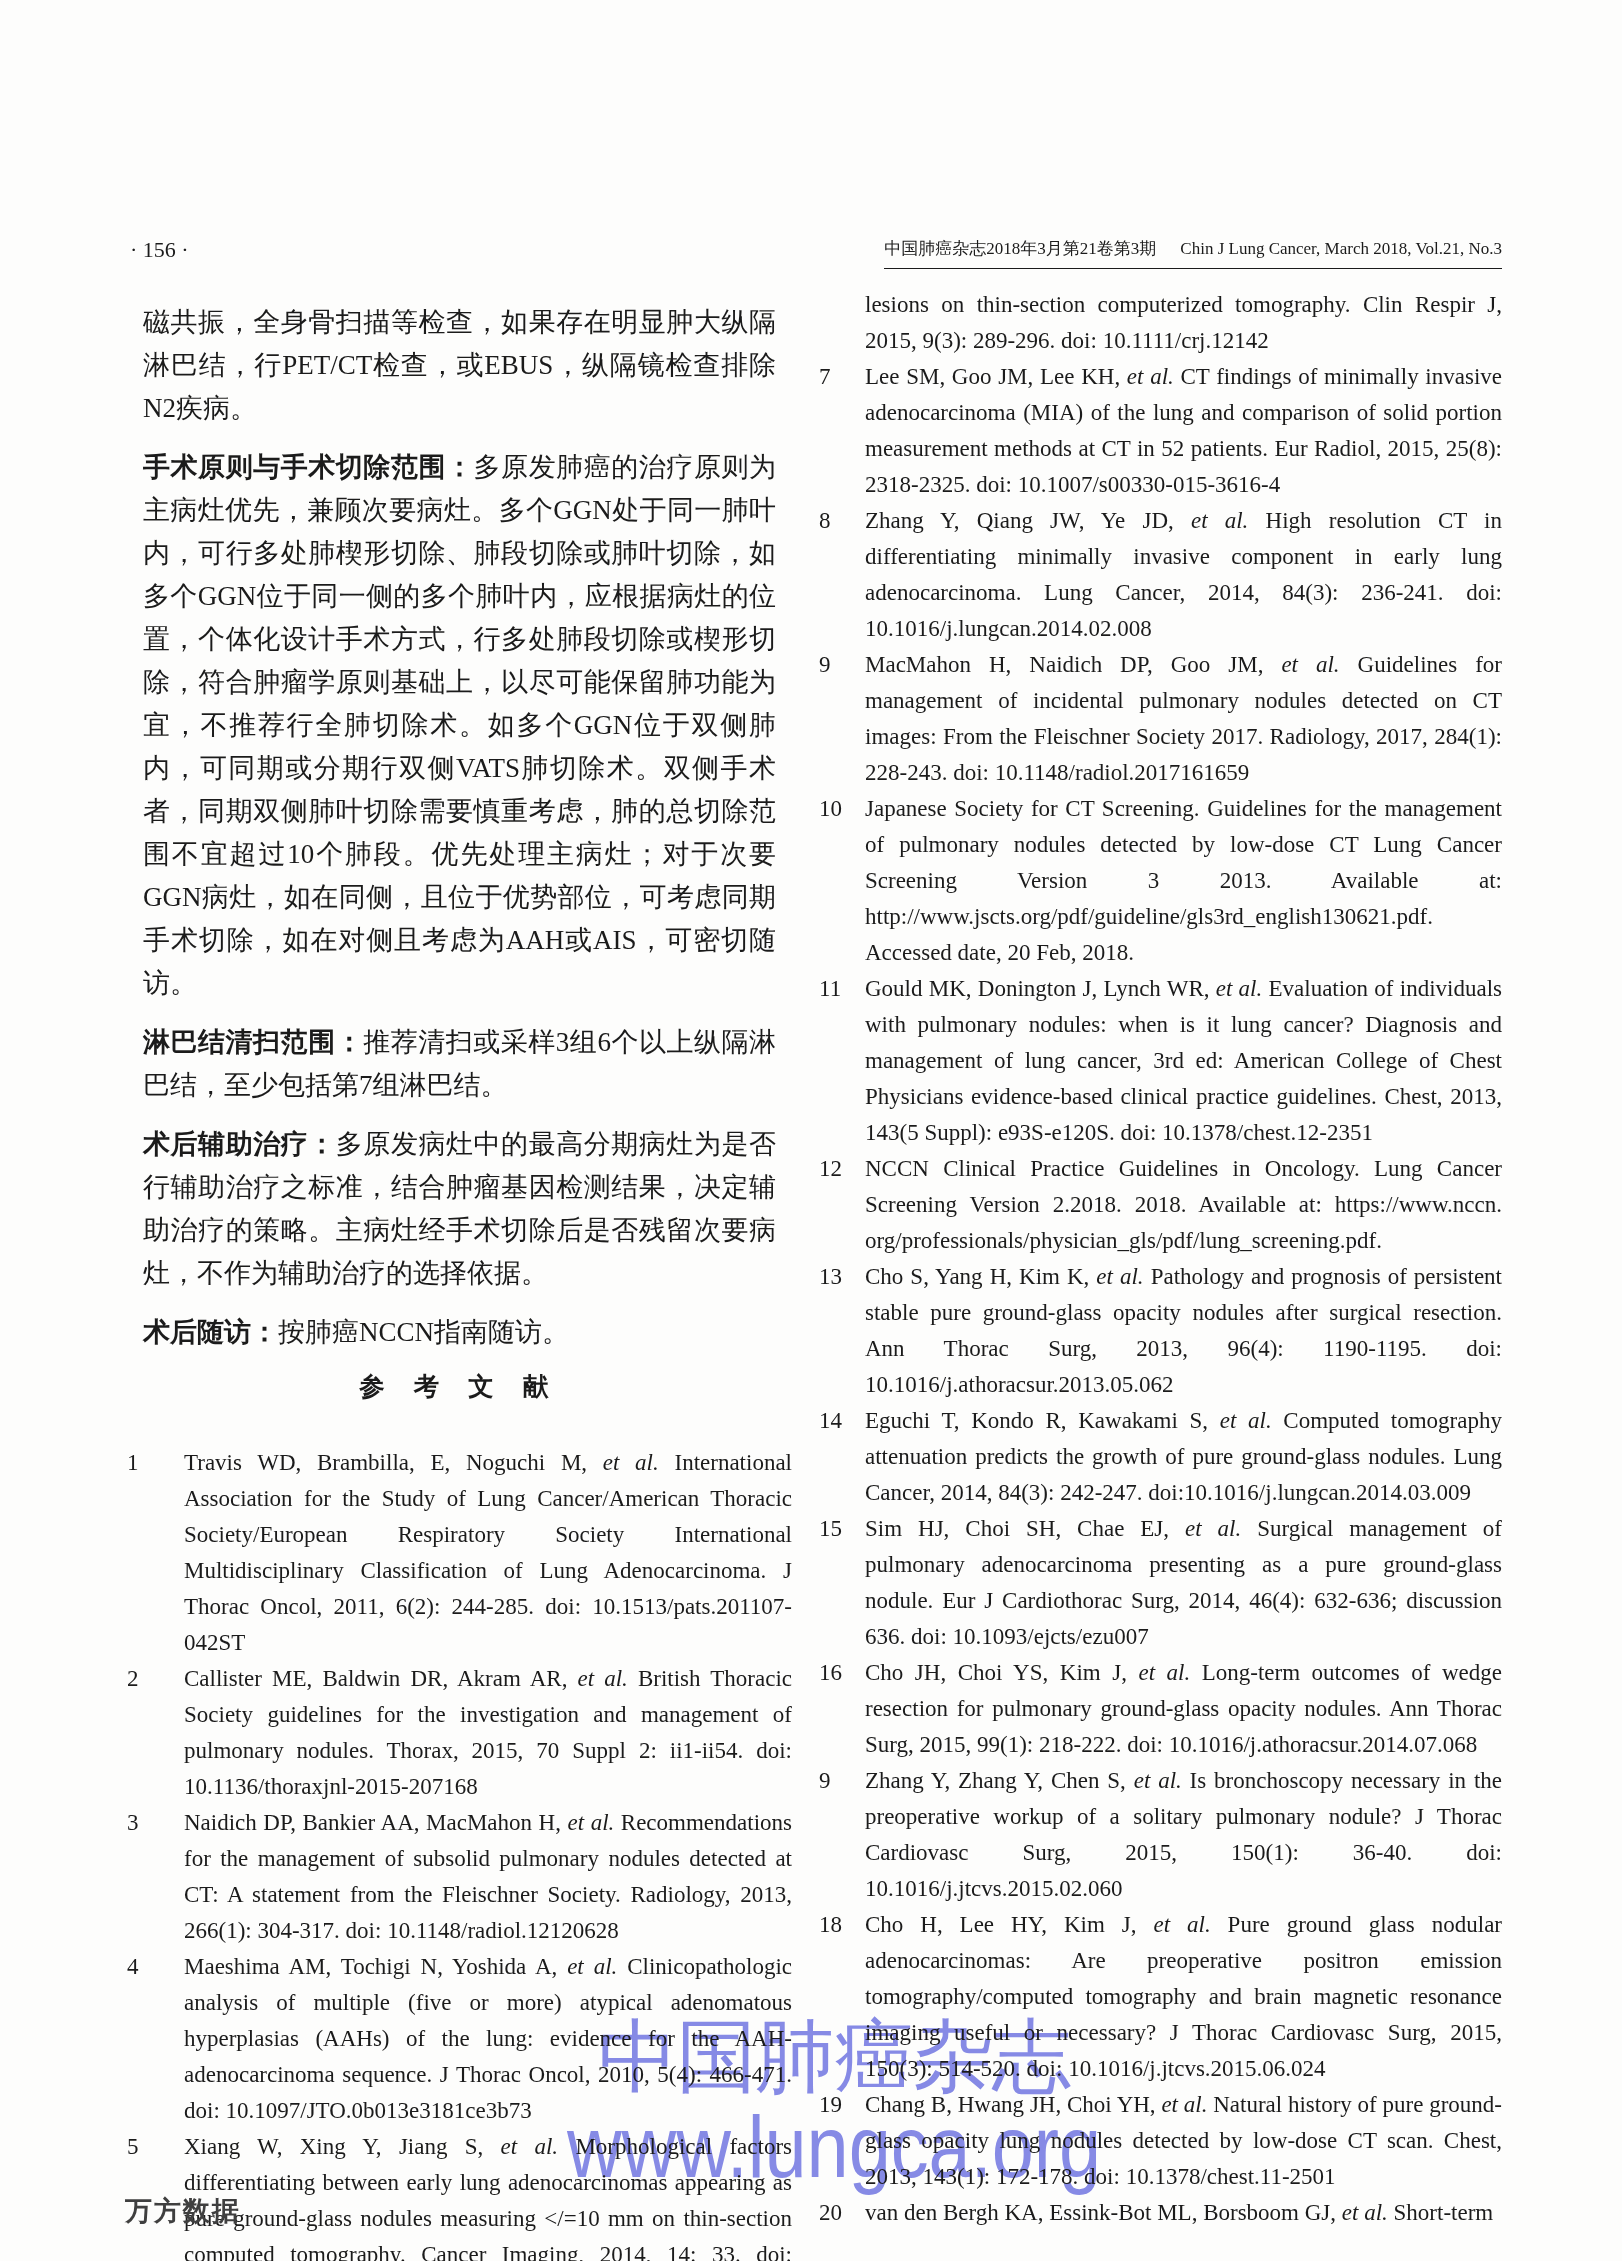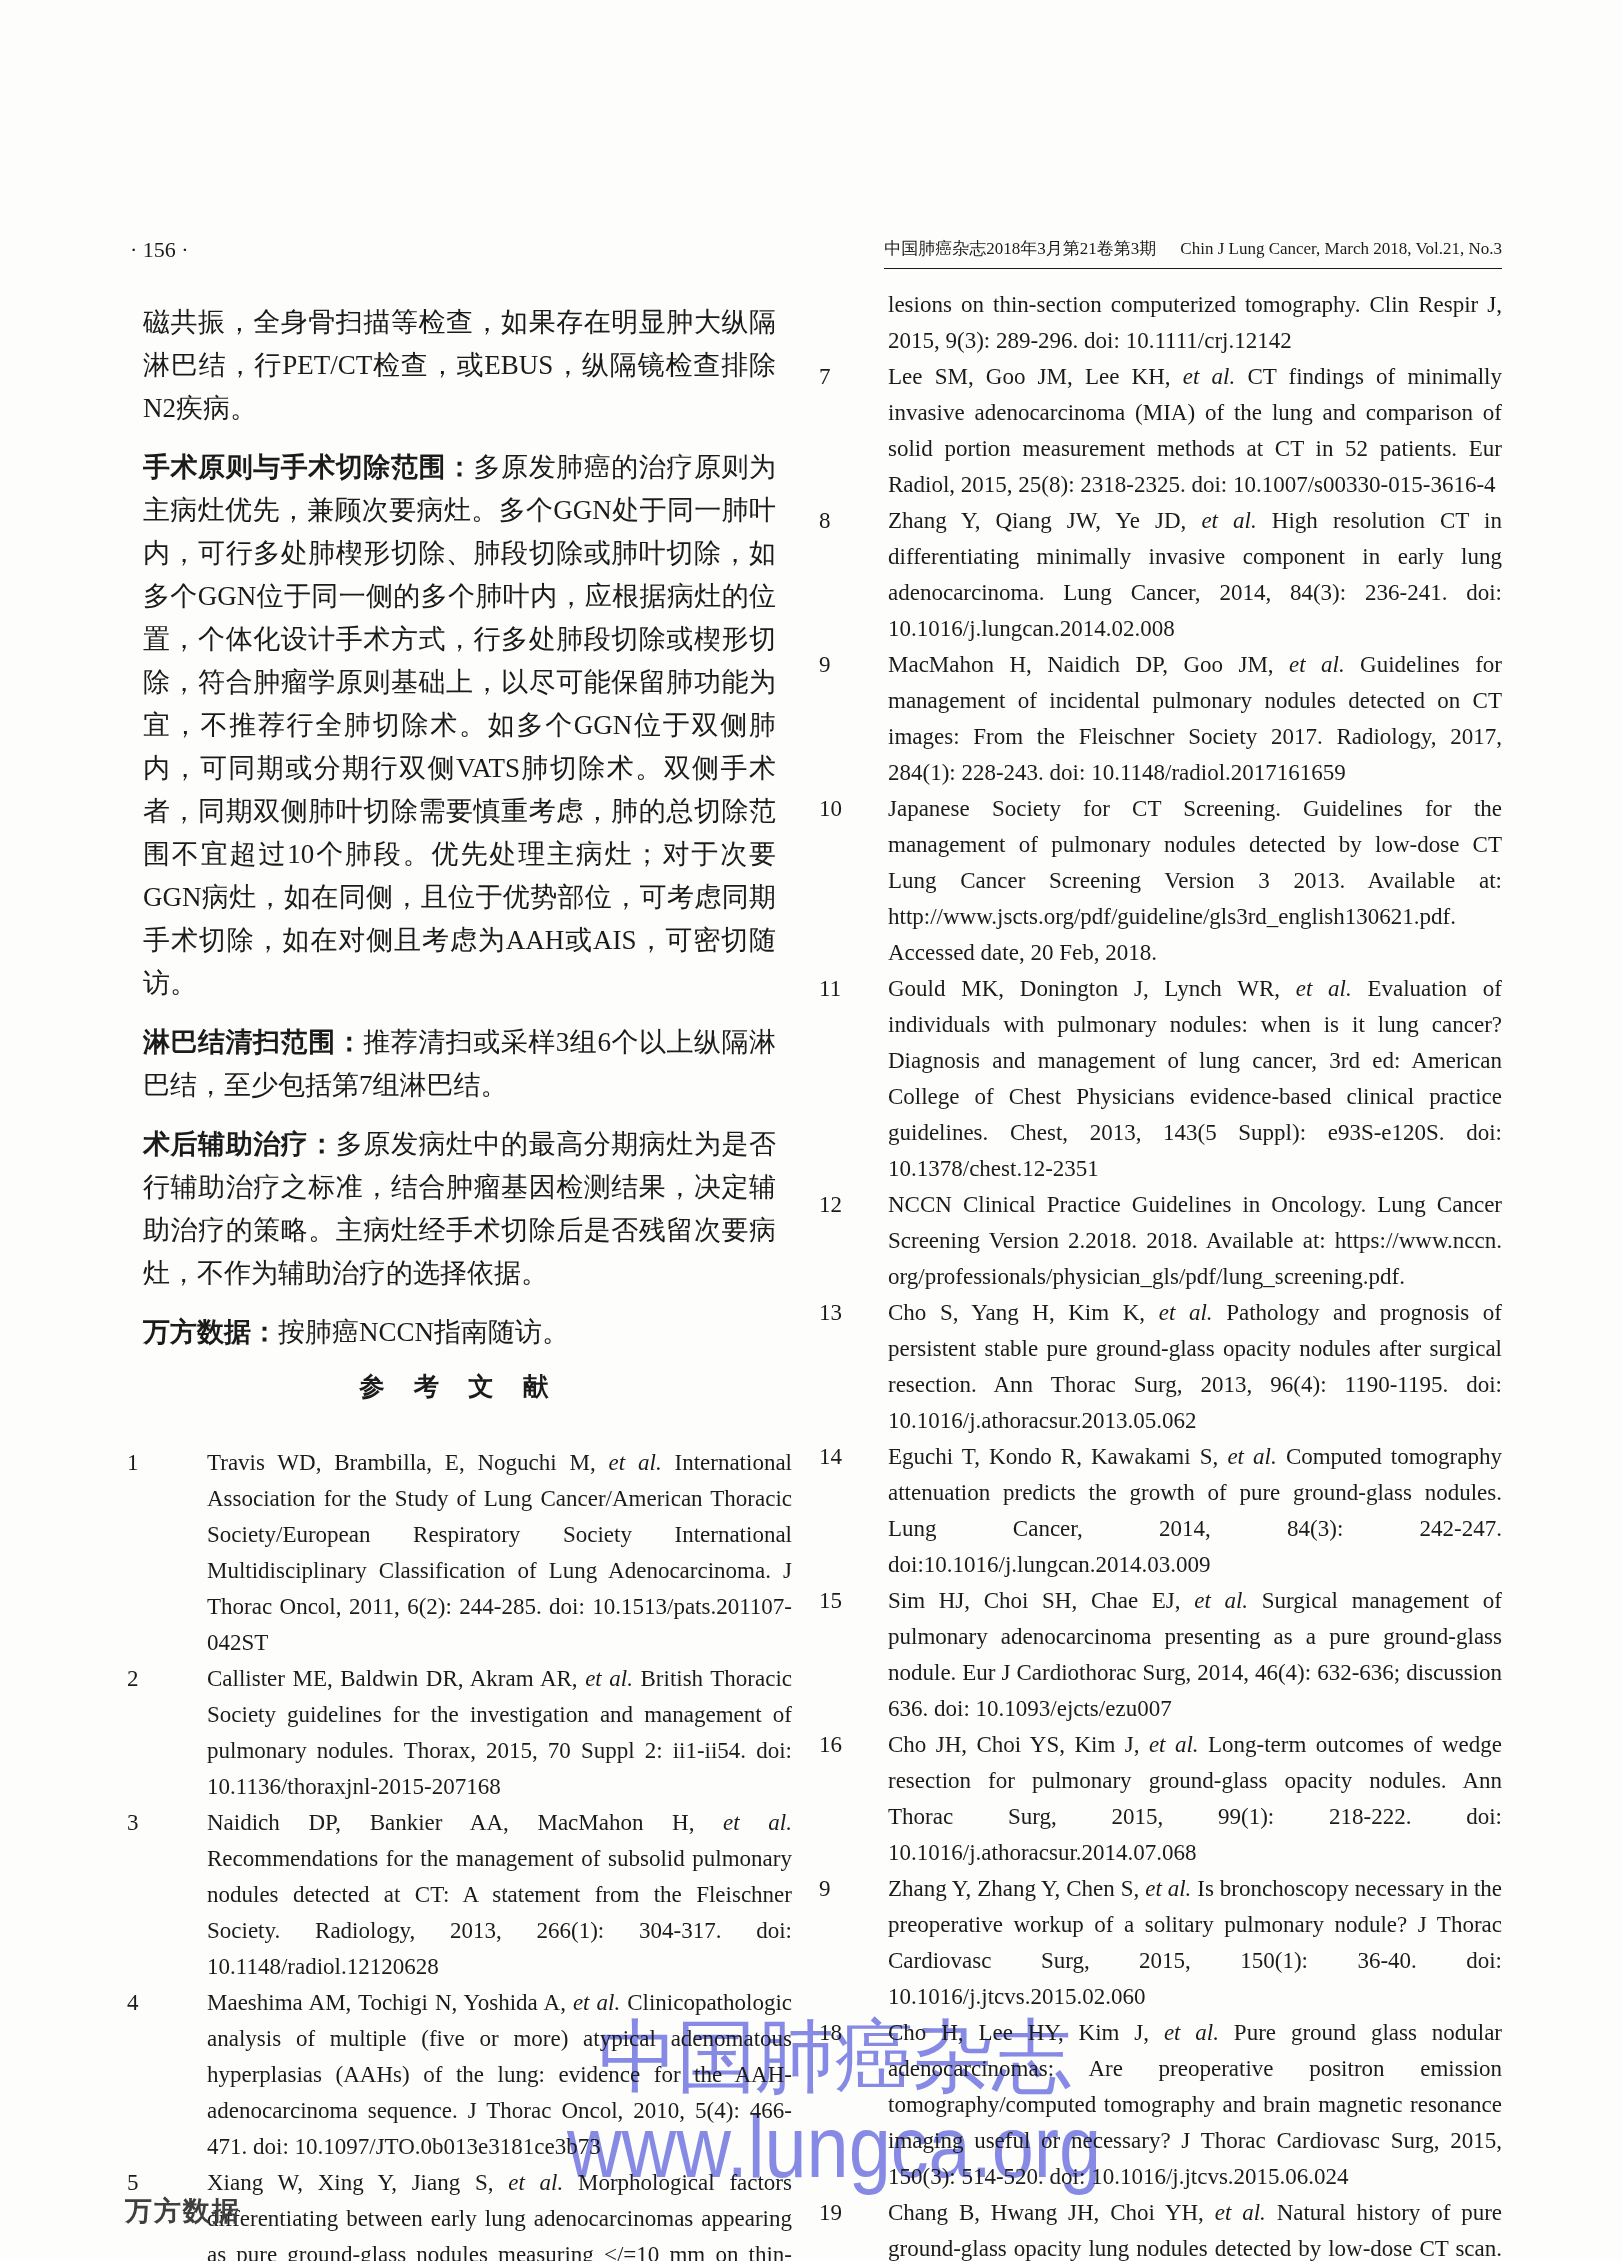--- a/index.html
+++ b/index.html
@@ -23,21 +23,21 @@
   
   .cn-body p { margin:16px; font-size:27px; line-height:43px; text-align:justify; }
   .cn-body .lead { font-family:"Liberation Sans", sans-serif; font-weight:700; }
   
   .refs-title {
     margin:11.4px 0 0 0; height:33px; text-align:center;
     font-size:25.4px; line-height:33px; font-weight:700; letter-spacing:11.4px;font-family:Liberation Serif, serif;
   }
   .ref-list { margin:42px 0 0 0; padding:0; list-style:none; }
   .col-right .ref-list { margin-top:0; }
-  .ref-row  { display:flex; font-size:23px; line-height:36px;gap:23px; }
+  .ref-row  { display:flex; font-size:23px; line-height:36px; }
   .ref-num  { flex:0 0 auto; width:57px; }
   .col-right .ref-num { width:46px; }
   .ref-text { flex:1 1 auto; text-align:justify; overflow-wrap:break-word; }
   
   .watermark {
     position:absolute; left:45px; right:0; top:2015px; z-index:1;
     text-align:center; color:#7c81e4; opacity:.92;
     font-family:"Liberation Sans", sans-serif;
   }
   .wm1 { font-size:80px; line-height:1.04; letter-spacing:-1.3px; }
@@ -64,21 +64,21 @@
     <div class="wm1">中国肺癌杂志</div>
     <div class="wm2">www.lungca.org</div>
   </div>
 
   <div class="col-left">
     <div class="cn-body">
       <p><span class="lead"></span><span>磁共振，全身骨扫描等检查，如果存在明显肿大纵隔淋巴结，行PET/CT检查，或EBUS，纵隔镜检查排除N2疾病。</span></p>
       <p><span class="lead">手术原则与手术切除范围：</span><span>多原发肺癌的治疗原则为主病灶优先，兼顾次要病灶。多个GGN处于同一肺叶内，可行多处肺楔形切除、肺段切除或肺叶切除，如多个GGN位于同一侧的多个肺叶内，应根据病灶的位置，个体化设计手术方式，行多处肺段切除或楔形切除，符合肿瘤学原则基础上，以尽可能保留肺功能为宜，不推荐行全肺切除术。如多个GGN位于双侧肺内，可同期或分期行双侧VATS肺切除术。双侧手术者，同期双侧肺叶切除需要慎重考虑，肺的总切除范围不宜超过10个肺段。优先处理主病灶；对于次要GGN病灶，如在同侧，且位于优势部位，可考虑同期手术切除，如在对侧且考虑为AAH或AIS，可密切随访。</span></p>
       <p><span class="lead">淋巴结清扫范围：</span><span>推荐清扫或采样3组6个以上纵隔淋巴结，至少包括第7组淋巴结。</span></p>
       <p><span class="lead">术后辅助治疗：</span><span>多原发病灶中的最高分期病灶为是否行辅助治疗之标准，结合肿瘤基因检测结果，决定辅助治疗的策略。主病灶经手术切除后是否残留次要病灶，不作为辅助治疗的选择依据。</span></p>
-      <p><span class="lead">万方数据：</span><span>按肺癌NCCN指南随访。</span></p>
+      <p><span class="lead">术后随访：</span><span>按肺癌NCCN指南随访。</span></p>
     </div>
     <h3 class="refs-title">参 考 文 献</h3>
     <ol class="ref-list">
   <li class="ref-row">
     <span class="ref-num">1</span>
     <span class="ref-text">Travis WD, Brambilla, E, Noguchi M, <i>et al.</i> International Association for the Study of Lung Cancer/American Thoracic Society/European Respiratory Society International Multidisciplinary Classification of Lung Adenocarcinoma. J Thorac Oncol, 2011, 6(2): 244-285. doi: 10.1513/pats.201107-042ST</span>
   </li>
 
   <li class="ref-row">
     <span class="ref-num">2</span>

